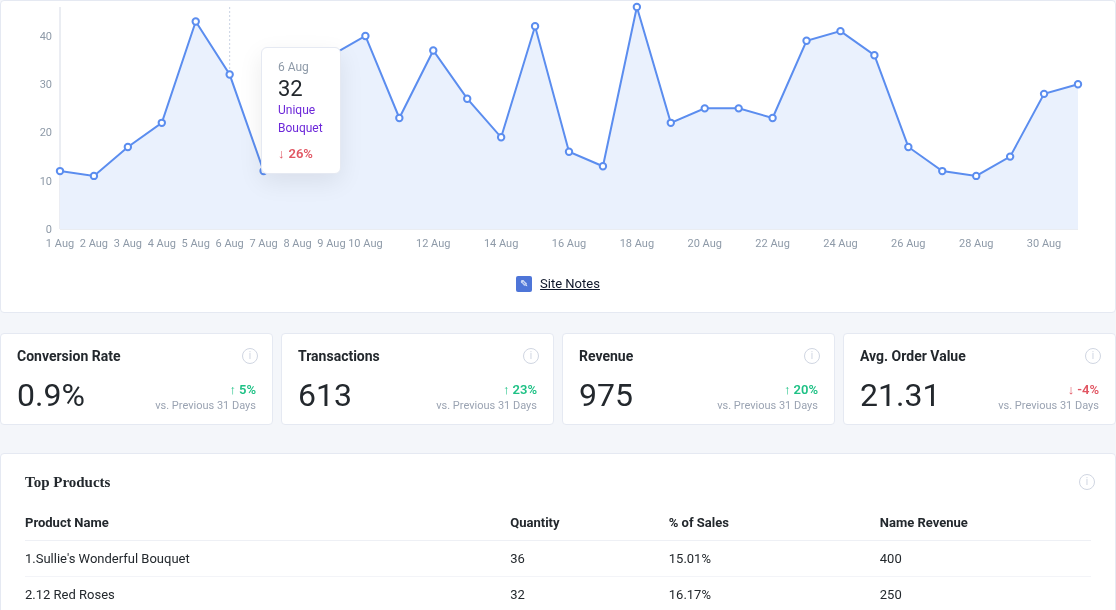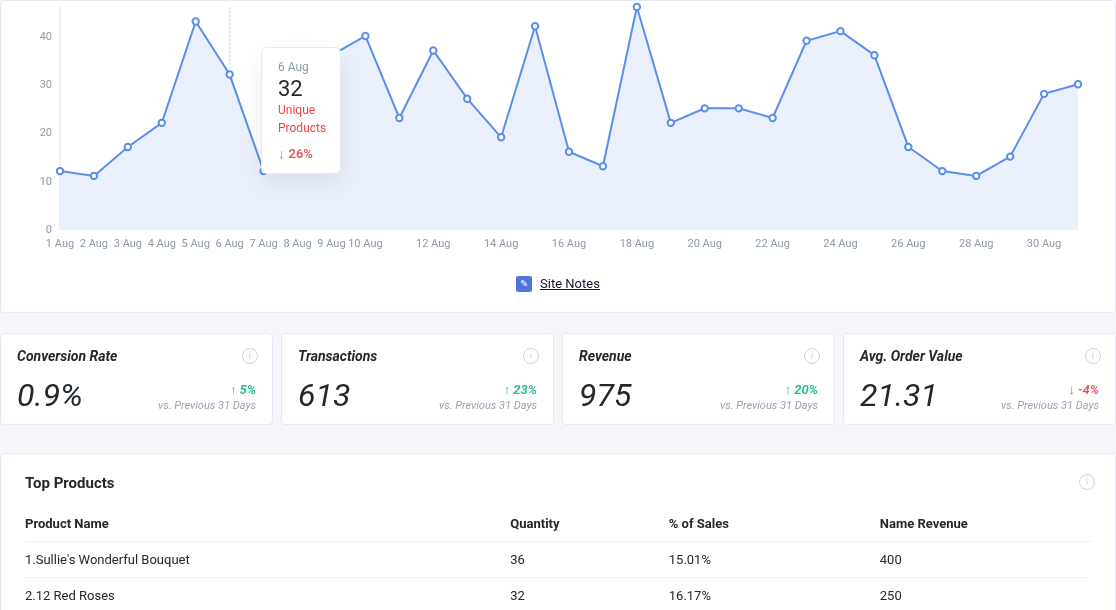--- a/index.html
+++ b/index.html
@@ -32,21 +32,21 @@
     border-radius: 6px;
     box-shadow: 0 8px 24px rgba(0,0,0,0.08);
     padding: 12px 16px;
     width: 80px;
     top: 46px;
     left: 240px;
     z-index: 5;
   }
   .tooltip .date { font-size: 12px; color: #8e9aa8; }
   .tooltip .val { font-size: 22px; font-weight: 400; color: #23282d; margin: 2px 0 0 0; }
-  .tooltip .metric { font-size: 12px; color: #ef4444; line-height: 1.3; margin-top: 2px; }
+  .tooltip .metric { font-size: 12px; color: #6d28d9; line-height: 1.3; margin-top: 2px; }
   .tooltip .delta { font-size: 13px; margin-top: 10px; font-weight: 600; }
   .down .delta { color: #e15562; }
   .down .delta::before { content: "\2193"; margin-right: 4px; }
 
   .site-notes-row {
     text-align: center;
     margin: 14px 0 0 0;
   }
   .site-notes {
     display: inline-flex;
@@ -59,21 +59,20 @@
     width: 16px; height: 16px; background: #4e75d8; color: #fff;
     display: inline-flex; align-items: center; justify-content: center;
     border-radius: 2px; font-size: 10px;
   }
 
   .stats-row {
     display: grid;
     grid-template-columns: repeat(4, 1fr);
     gap: 8px;
     margin-bottom: 28px;
-    font-style: italic;
   }
   .stat {
     background: #fff;
     border: 1px solid #e5e9f2;
     border-radius: 4px;
     padding: 14px 16px 10px 16px;
     position: relative;
   }
   .stat .title { font-size: 14px; font-weight: 700; color: #23282d; }
   .stat .info-icon {
@@ -93,21 +92,21 @@
   .stat .vs { font-size: 11px; color: #9aa3b2; display: block; margin-top: 2px; }
 
   .table-card {
     background: #fff;
     border: 1px solid #e5e9f2;
     border-radius: 4px;
     padding: 20px 24px;
     position: relative;
   }
   .table-card .section-title {
-    font-size: 15px; font-weight: 700; color: #23282d;
+    font-size: 15px; font-weight: 700; color: #23282d; font-family: Liberation Serif, serif;
   }
   .table-card .info-icon {
     position: absolute; right: 20px; top: 20px;
     width: 16px; height: 16px; border: 1px solid #d0d6e2; border-radius: 50%;
     color: #d0d6e2; font-size: 10px; line-height: 14px; text-align: center;
   }
   table.products {
     width: 100%; border-collapse: collapse; margin-top: 14px;
     font-size: 13px;
   }
@@ -250,21 +249,21 @@
             <text x="948.2" y="246" text-anchor="middle">28 Aug</text>
           </g>
           <g class="xtick">
             <text x="1016.0666666666667" y="246" text-anchor="middle">30 Aug</text>
           </g>
         </svg>
     <div class="tooltip down">
       <div class="date">6 Aug</div>
       <div class="val">32</div>
       <div class="metric">Unique</div>
-      <div class="metric">Products</div>
+      <div class="metric">Bouquet</div>
       <div class="delta">26%</div>
     </div>
   </div>
   <div class="site-notes-row">
     <span class="site-notes">
       <span class="note-icon">✎</span>
       <a href="#">Site Notes</a>
     </span>
   </div>
 </div>

